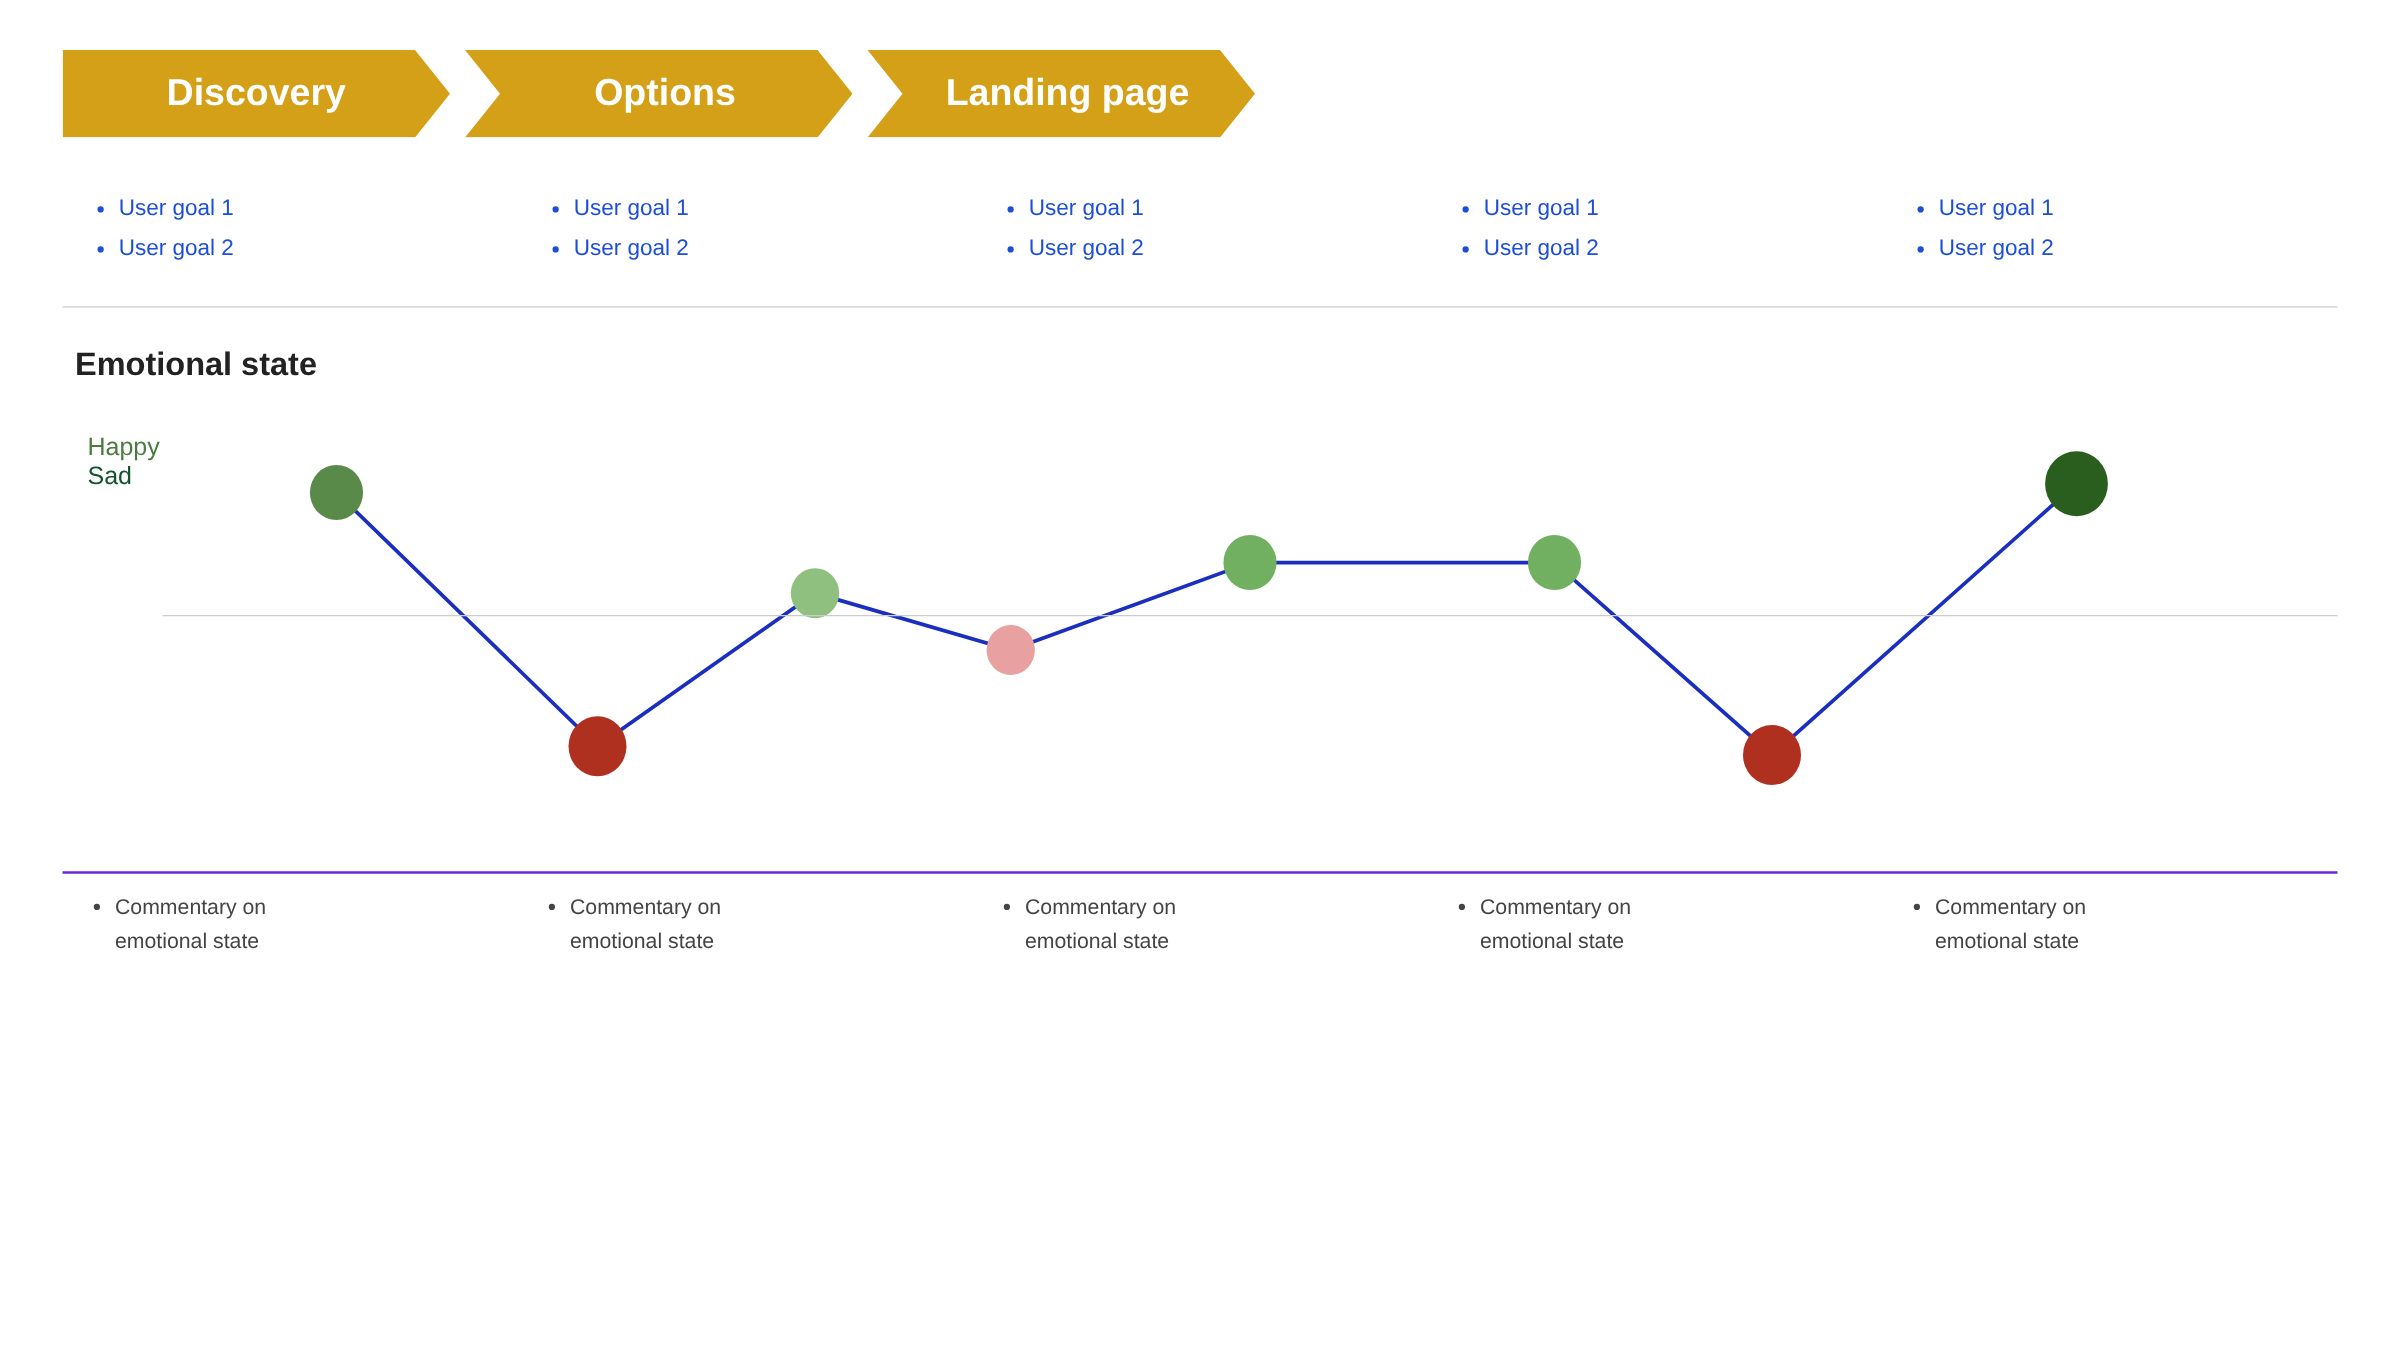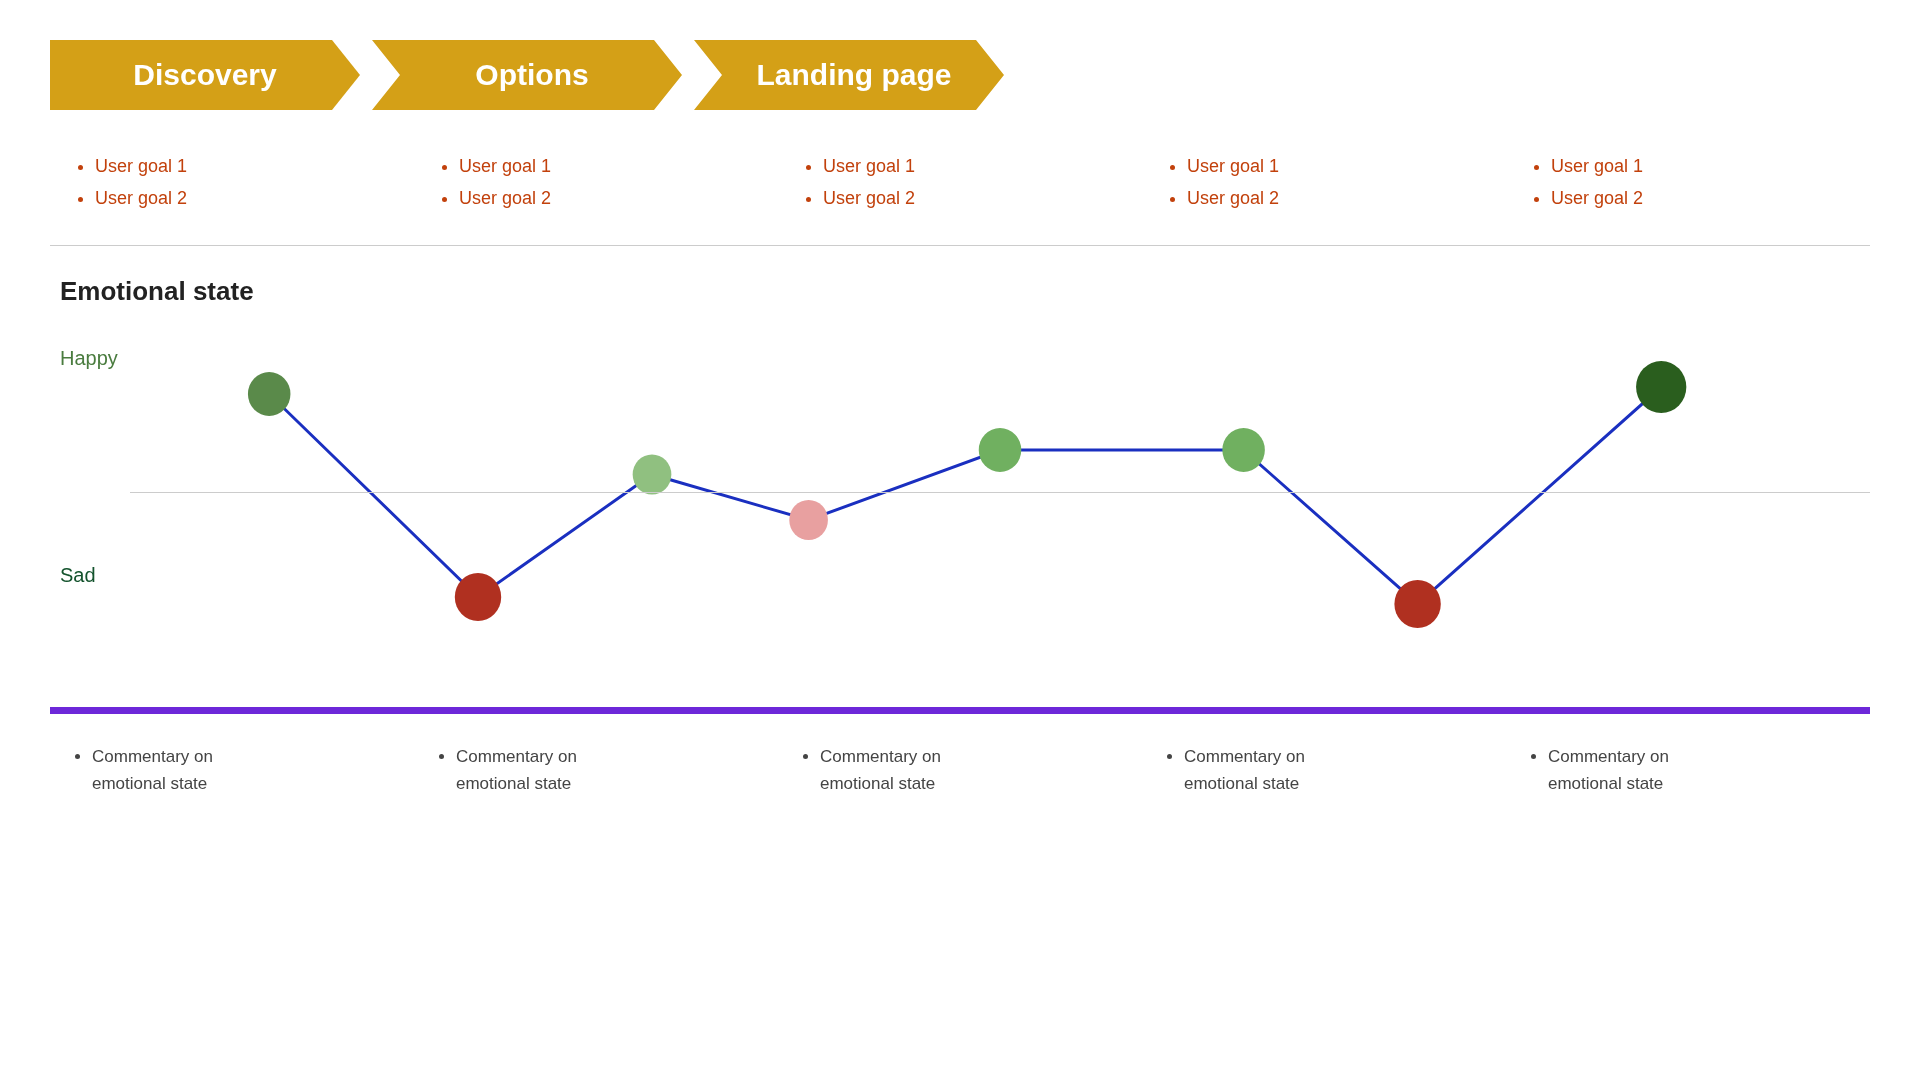--- a/index.html
+++ b/index.html
@@ -47,21 +47,21 @@
       margin-bottom: 20px;
     }
     .goals-col {
       flex: 1;
       padding: 10px 20px;
     }
     .goals-col ul {
       list-style: disc;
       padding-left: 25px;
       font-size: 18px;
-      color: #c2410c;
+      color: #1d4ed8;
       line-height: 1.8;
     }
 
     
     .divider {
       border: none;
       border-top: 1px solid #ccc;
       margin: 10px 0 20px 0;
     }
 
@@ -76,27 +76,26 @@
       margin-bottom: 10px;
       padding-left: 10px;
     }
     .chart-container {
       position: relative;
       width: 100%;
       height: 350px;
     }
     .chart-labels {
       position: absolute;
-      left: 0;
+      left: 10px;
       top: 0;
       height: 100%;
       width: 80px;
       display: flex;
       flex-direction: column;
-      justify-content: space-between;
       padding: 30px 0 80px 10px;
     }
     .label-happy {
       font-size: 20px;
       color: #4a7c3f;
       font-weight: 500;
     }
     .label-sad {
       font-size: 20px;
       color: #14532d;
@@ -113,23 +112,23 @@
       position: absolute;
       left: 0;
       right: 0;
       border-top: 1px solid #ccc;
       top: 50%;
     }
 
     
     .commentary-row {
       display: flex;
-      border-top: 7px solid #6d28d9;
-      padding-top: 24px;
-      margin-top: 20px;
+      border-top: 2px solid #6d28d9;
+      padding-top: 8px;
+      margin-top: 10px;
     }
     .commentary-col {
       flex: 1;
       padding: 5px 20px;
     }
     .commentary-col ul {
       list-style: disc;
       padding-left: 22px;
       font-size: 17px;
       color: #444;

